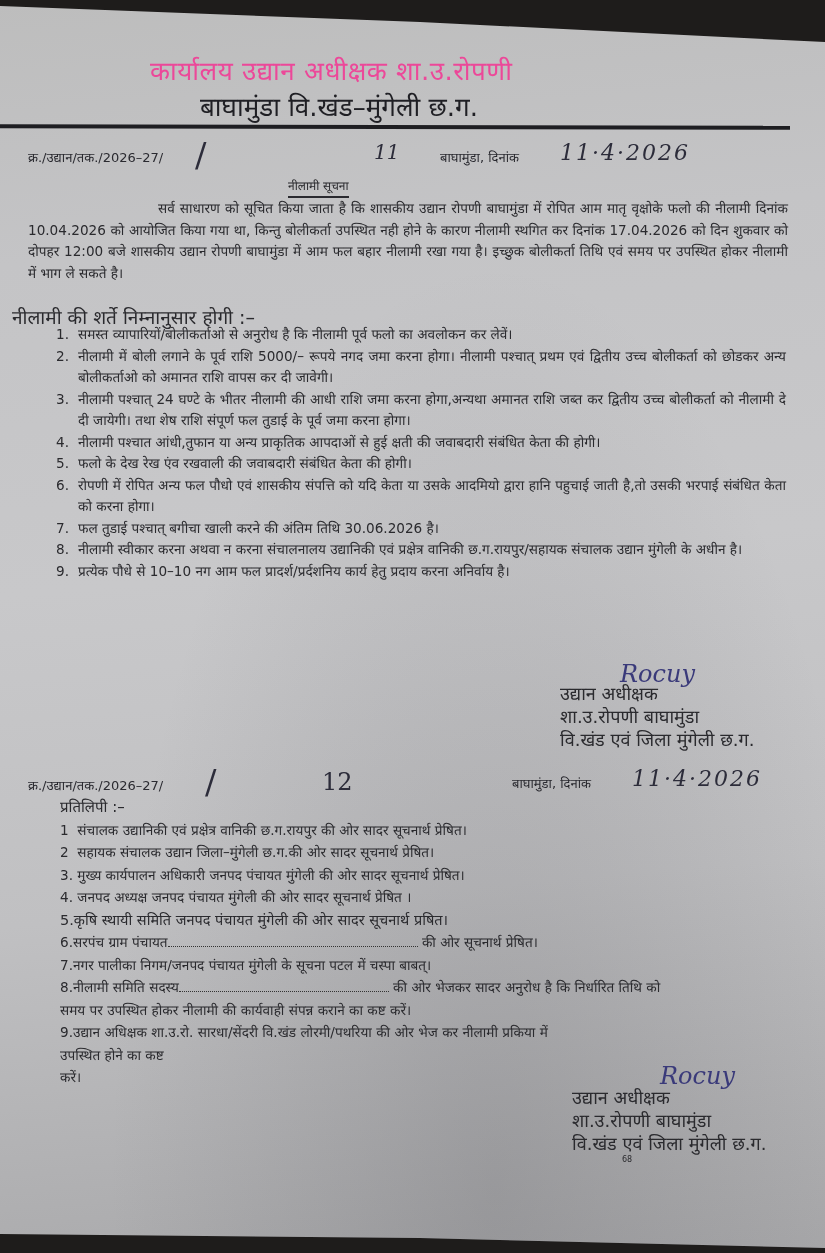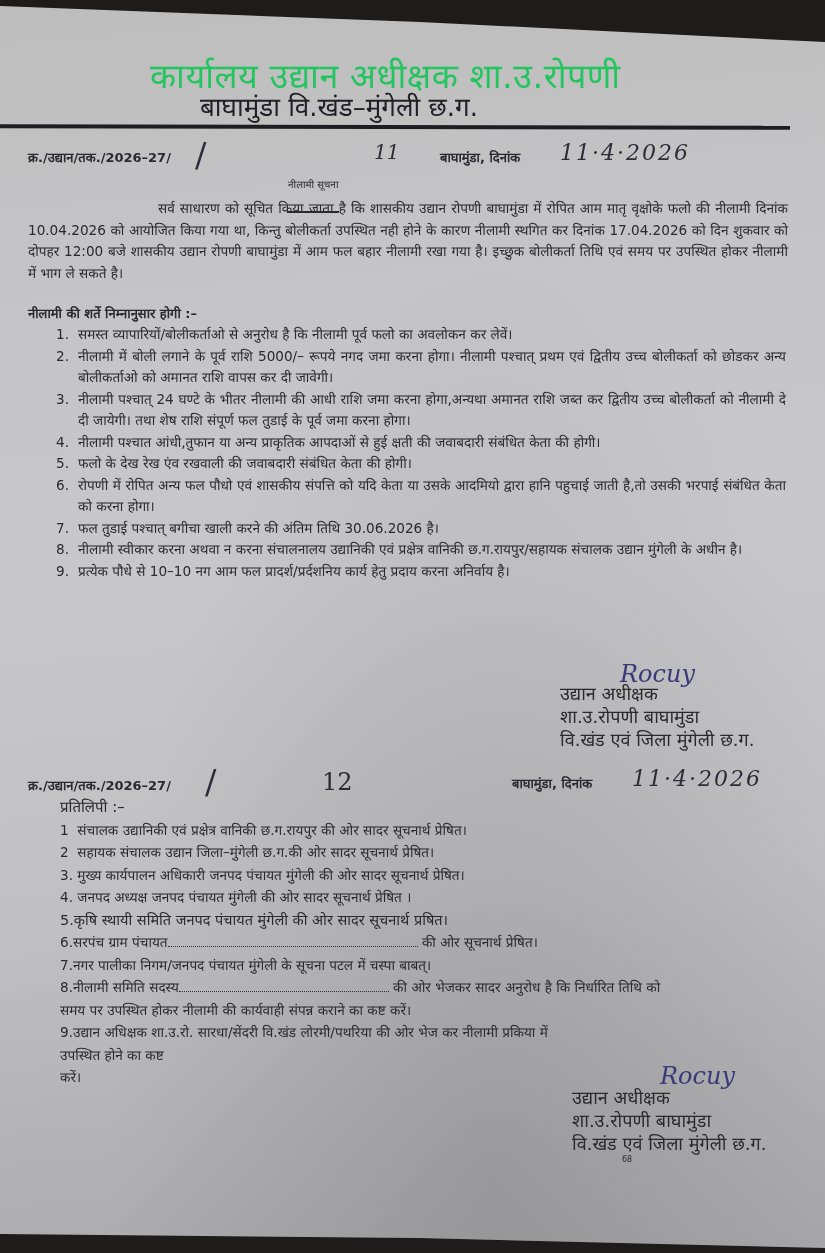--- a/index.html
+++ b/index.html
@@ -13,29 +13,29 @@
     position:absolute; left:0; top:0; width:825px; height:1253px;
     background: linear-gradient(175deg, #bdbdbd 0%, #c4c4c6 20%, #c8c8ca 45%, #c0c0c2 70%, #a8a8aa 100%);
     clip-path: polygon(0 6px, 420px 22px, 825px 42px, 825px 1248px, 420px 1238px, 0 1234px);
   }
   .shade {
     position:absolute; left:0; top:0; width:825px; height:1253px;
     background: radial-gradient(ellipse at 60% 95%, rgba(90,90,95,0.25) 0%, rgba(0,0,0,0) 55%);
     clip-path: polygon(0 6px, 420px 22px, 825px 42px, 825px 1248px, 420px 1238px, 0 1234px);
   }
   .abs { position:absolute; white-space:nowrap; }
-  .head1 { left:150px; top:52px; font-size:34px; font-weight:500; letter-spacing:0.5px; color:#22c55e;}
+  .head1 { left:150px; top:52px; font-size:26px; font-weight:500; letter-spacing:0.5px; color:#ec4899;}
   .head2 { left:200px; top:88px; font-size:26px; font-weight:500; color:#1f1f24;}
   .rule { position:absolute; left:0; top:125px; width:790px; height:4px; background:#1e1e22; transform:rotate(0.1deg);}
-  .small { font-size:13px; color:#2a2a30;font-weight:bold; }
+  .small { font-size:13px; color:#2a2a30; }
   .hand { font-family:"DejaVu Serif", serif; font-style:italic; color:#2c2c3a; font-size:22px; }
-  .title { left:288px; top:177px; font-size:10px; border-bottom:2px solid #2a2a30; padding-bottom:20px;}
+  .title { left:288px; top:177px; font-size:12px; border-bottom:2px solid #2a2a30; padding-bottom:2px;}
   .para { position:absolute; left:28px; top:198px; width:760px; font-size:13.6px; line-height:21.5px; text-align:justify; }
   .para .indent { display:inline-block; width:130px; }
-  .conds-head { left:28px; top:304px; font-size:13px;font-weight:bold; }
+  .conds-head { left:12px; top:304px; font-size:19px; }
   .list { position:absolute; left:56px; width:730px; margin:0; padding:0; list-style:none; font-size:13.6px; line-height:21.5px; }
   .list li { position:relative; padding-left:22px; text-align:justify; }
   .list li .num { position:absolute; left:0; top:0; }
   .sig { position:absolute; font-size:18px; line-height:23px; }
   .sigmark { font-family:"DejaVu Serif", serif; font-style:italic; color:#3a3a7a; font-size:24px; position:absolute;text-align:right; }
   .copy { position:absolute; left:32px; width:752px; font-size:13.6px; line-height:22.5px; }
   .copy div { white-space:nowrap; }
   .cl { padding-left:28px; }
   .dots { display:inline-block; border-bottom:1px dotted #333; width:250px; height:10px; }
 </style>

